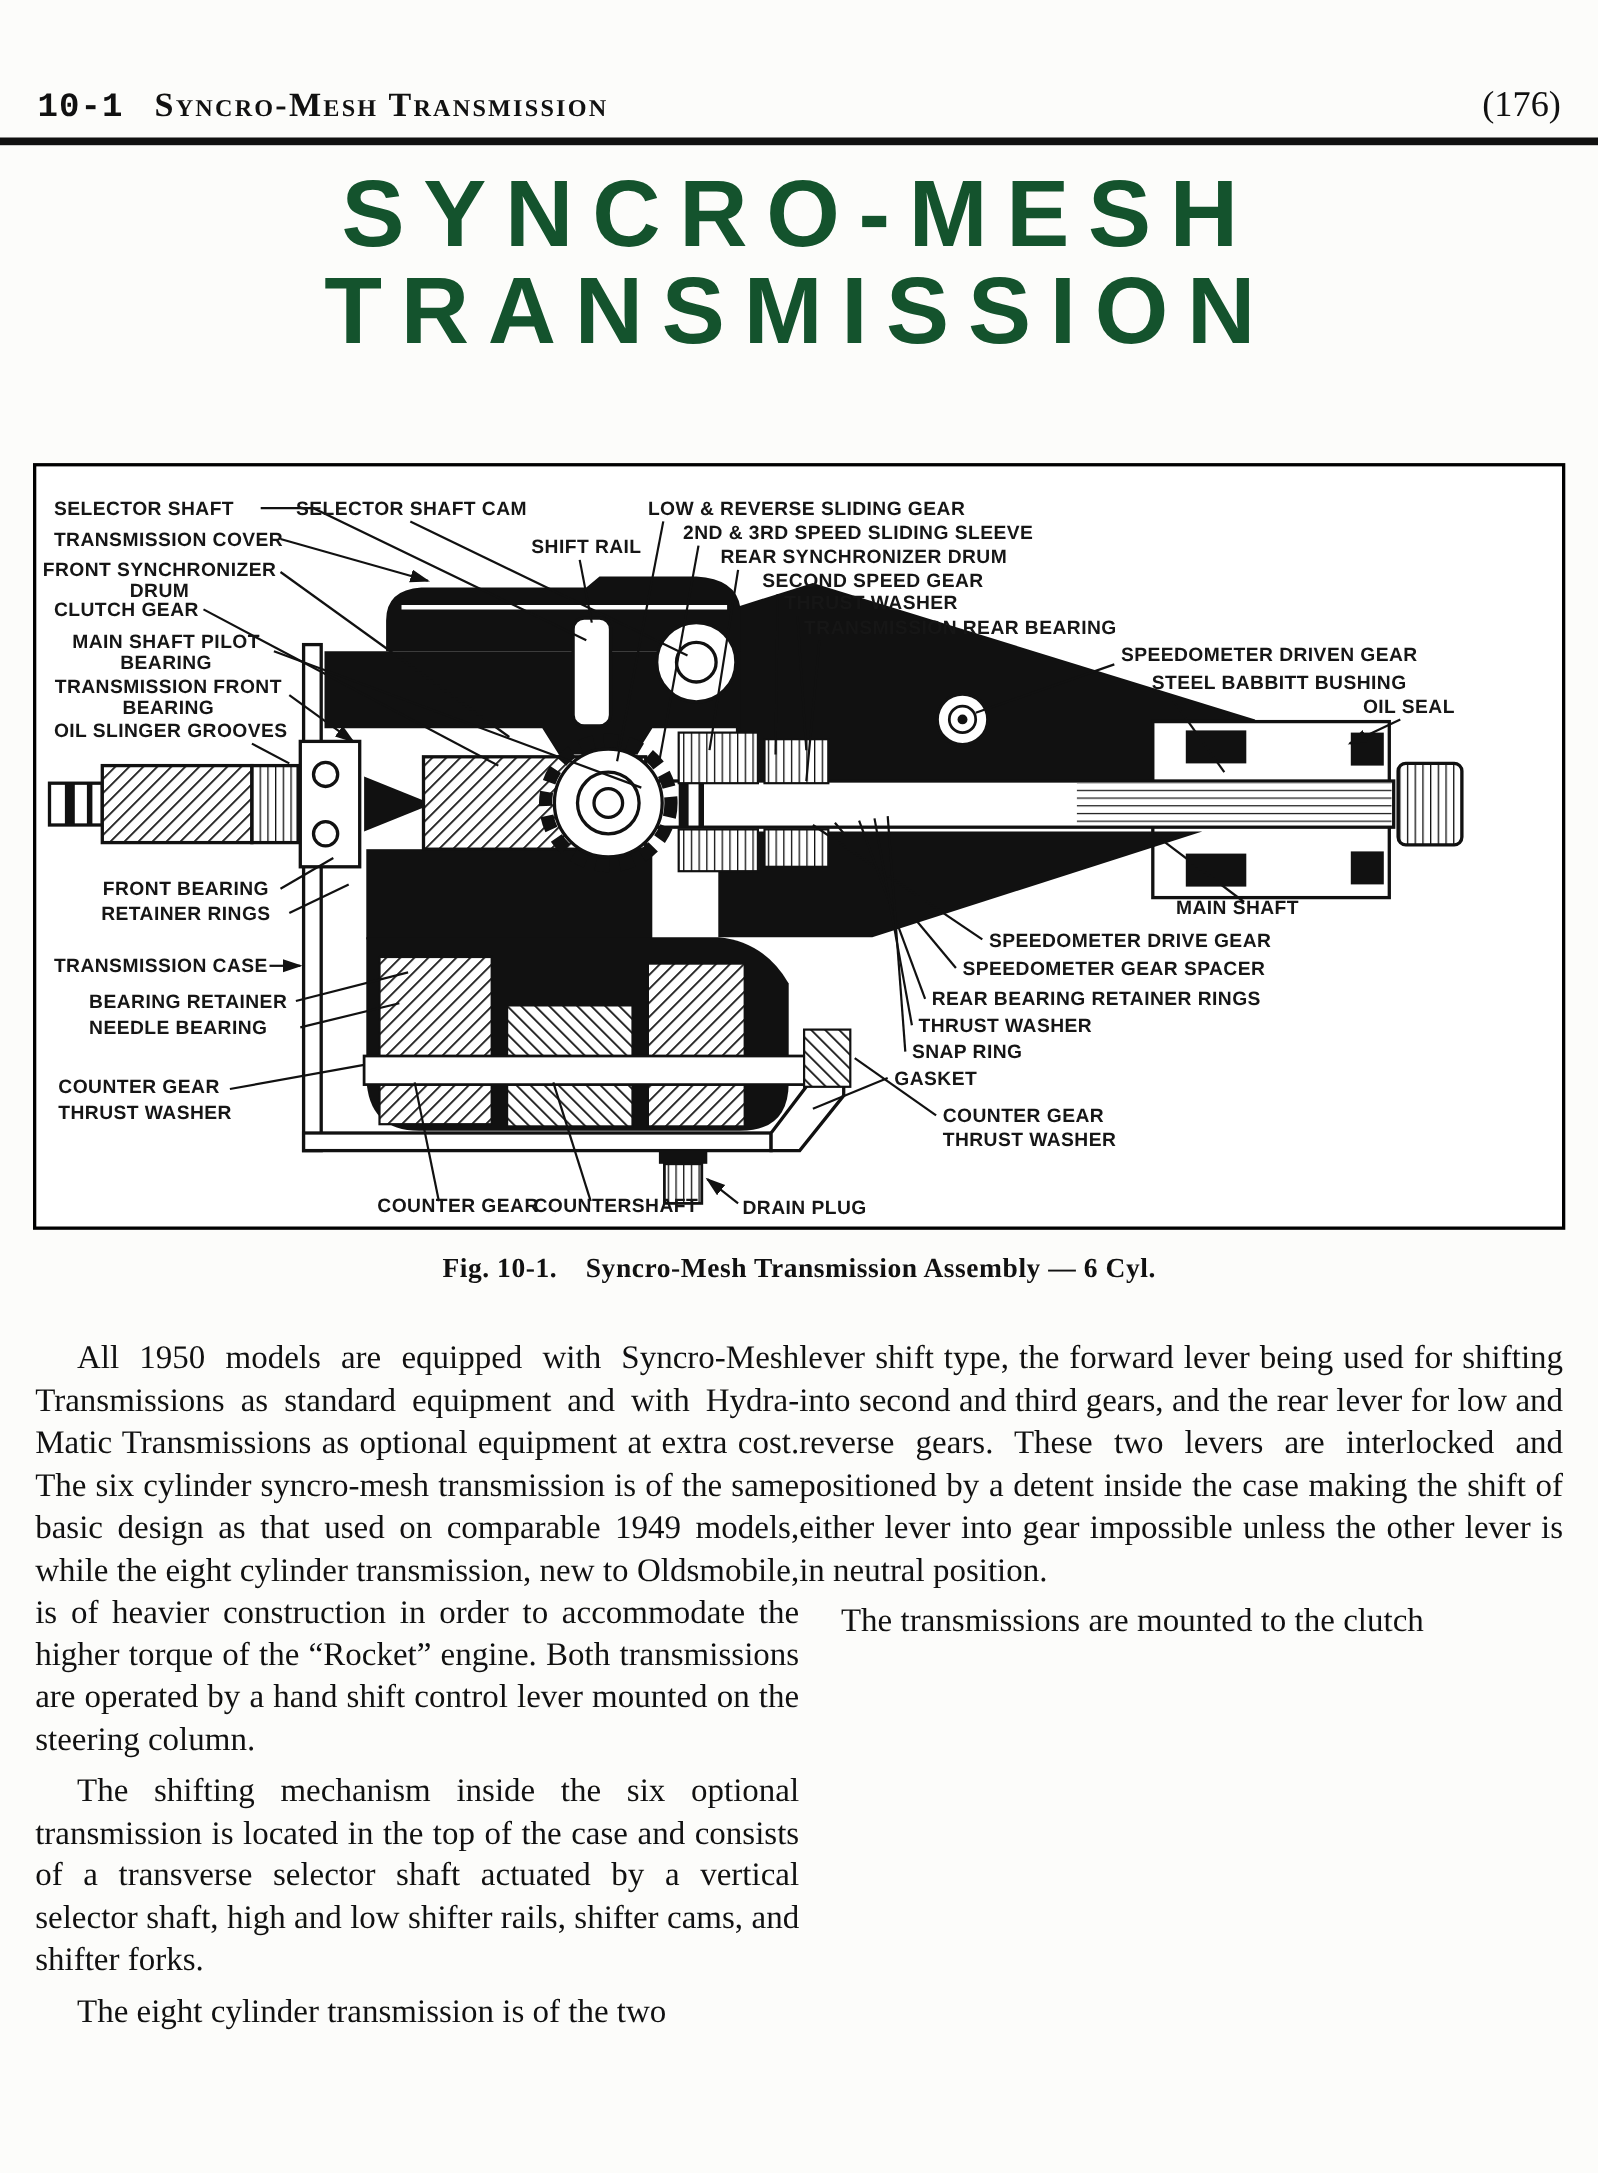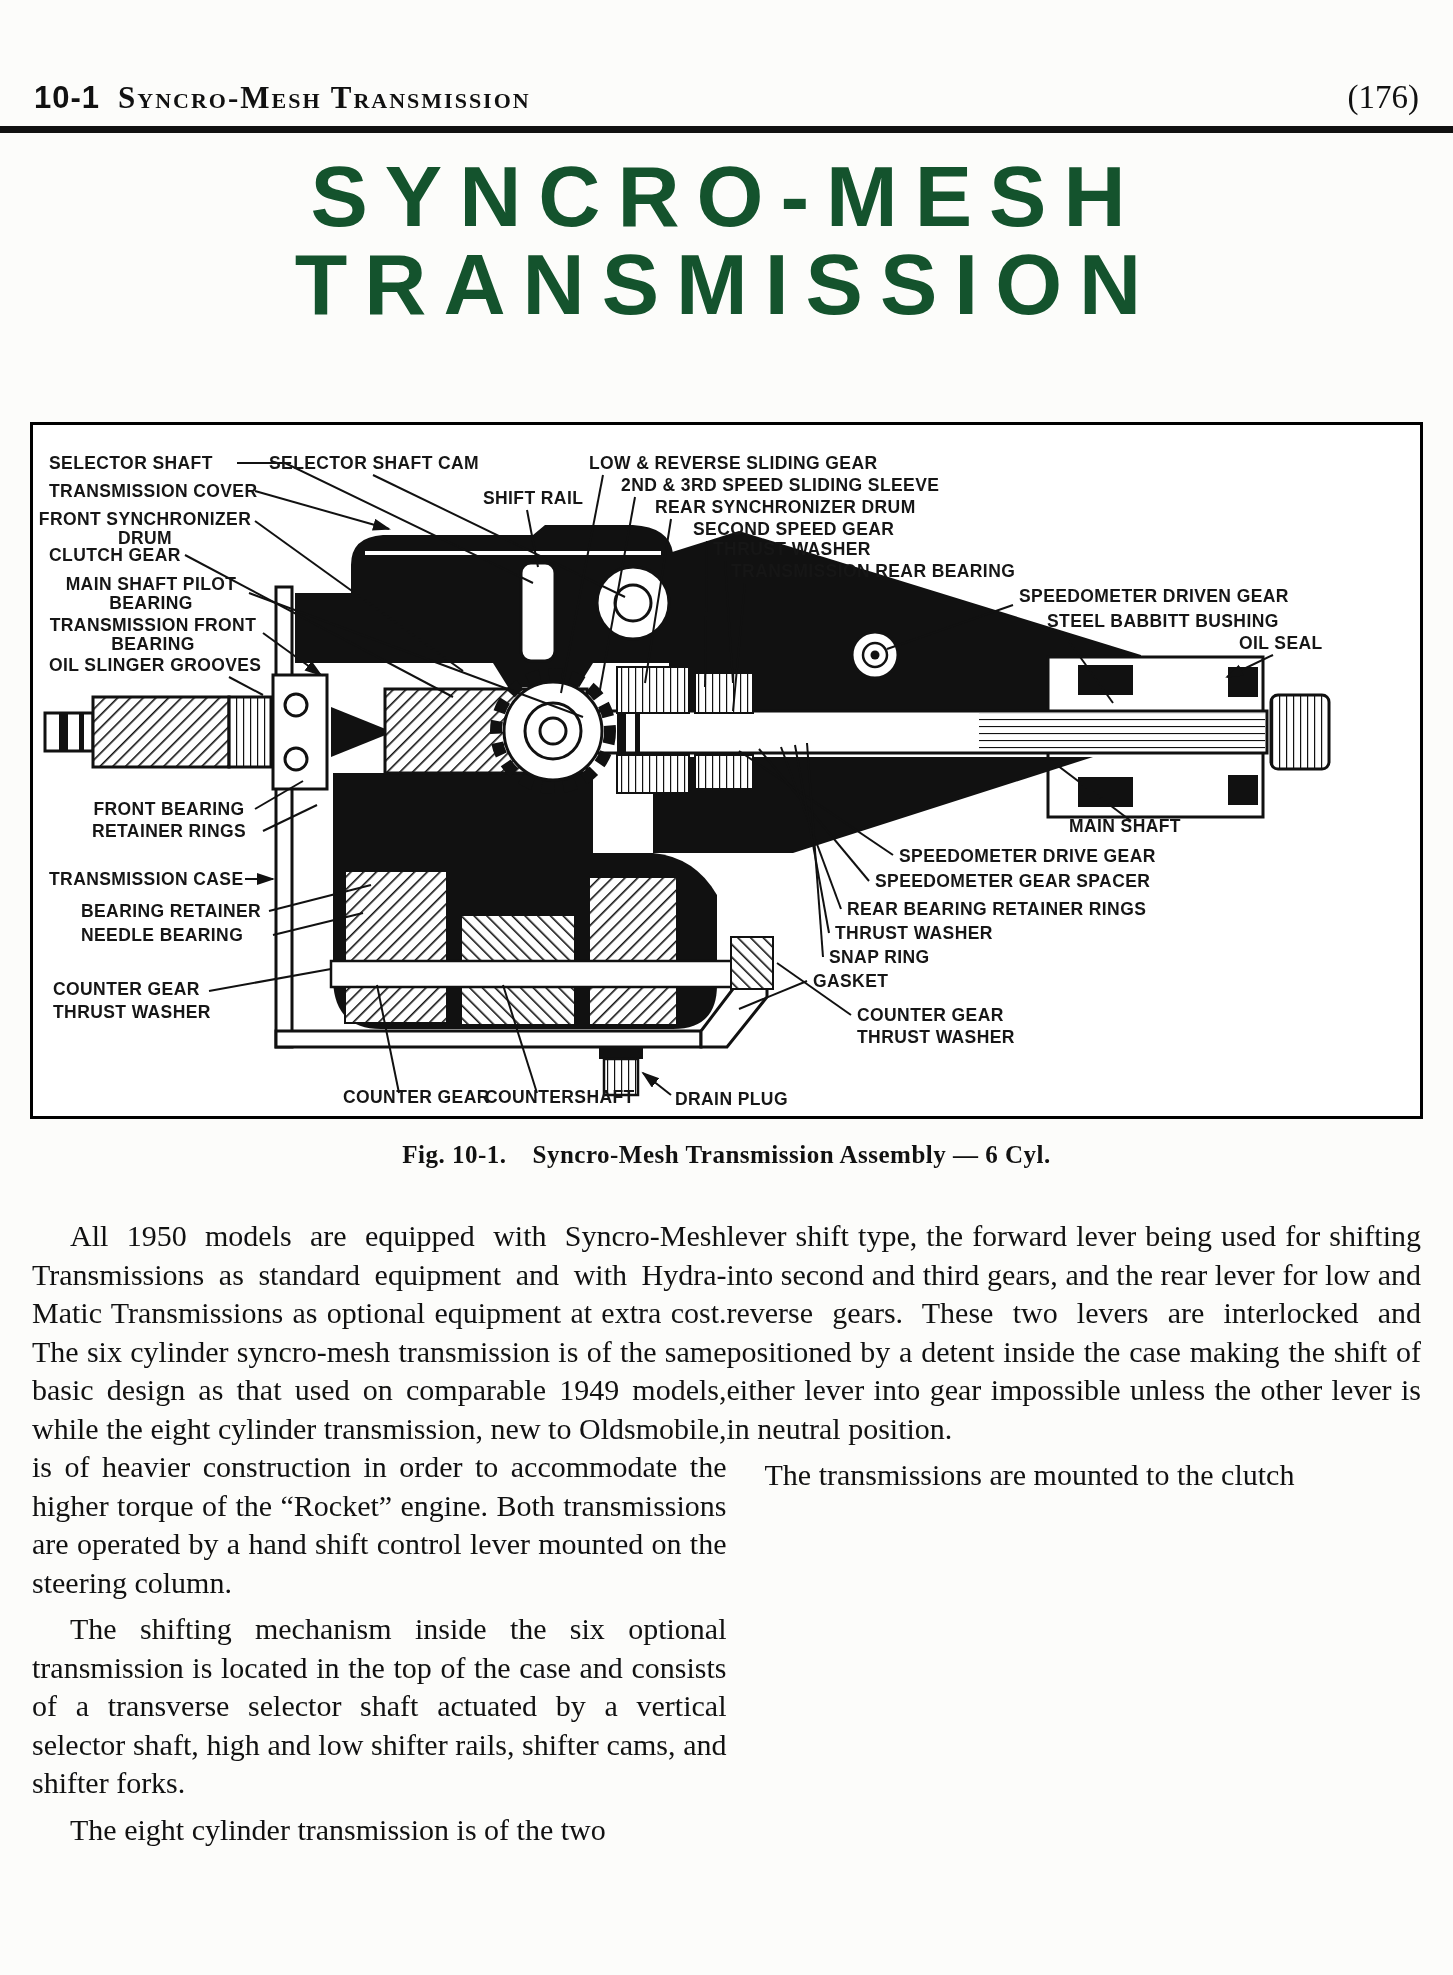--- a/index.html
+++ b/index.html
@@ -3,22 +3,22 @@
 <meta charset="utf-8">
 <style>
   html,body{margin:0;padding:0;}
   body{
     width:1453px;height:1975px;overflow:hidden;
     background:#fcfcfa;color:#111;
     font-family:"Liberation Serif",serif;
     position:relative;
   }
   .header{display:flex;align-items:baseline;padding:0 34px;margin-top:48px;}
-  .header .sec{font-family:Liberation Sans, sans-serif;font-weight:bold;font-size:31px;letter-spacing:1px;margin-top:32px;}
-  .header .runtitle{font-variant:small-caps;font-weight:bold;font-size:31px;margin-left:18px;letter-spacing:2px;}
+  .header .sec{font-family:Liberation Mono, monospace;font-weight:bold;font-size:31px;letter-spacing:1px;margin-top:32px;}
+  .header .runtitle{font-variant:small-caps;font-weight:bold;font-size:31px;margin-left:28px;letter-spacing:2px;}
   .header .pageno{margin-left:auto;font-size:33px;}
   .rule{height:7px;background:#111;margin-top:10px;}
   .main-title{
     text-align:center;font-family:"Liberation Sans",sans-serif;font-weight:800;
     font-size:86px;letter-spacing:17px;line-height:1.02;margin-top:20px;color:#14532d;
   }
   .figure{
     position:relative;margin:94px 30px 0 30px;height:691px;
     border:3px solid #000000;background:#fff;
   }

